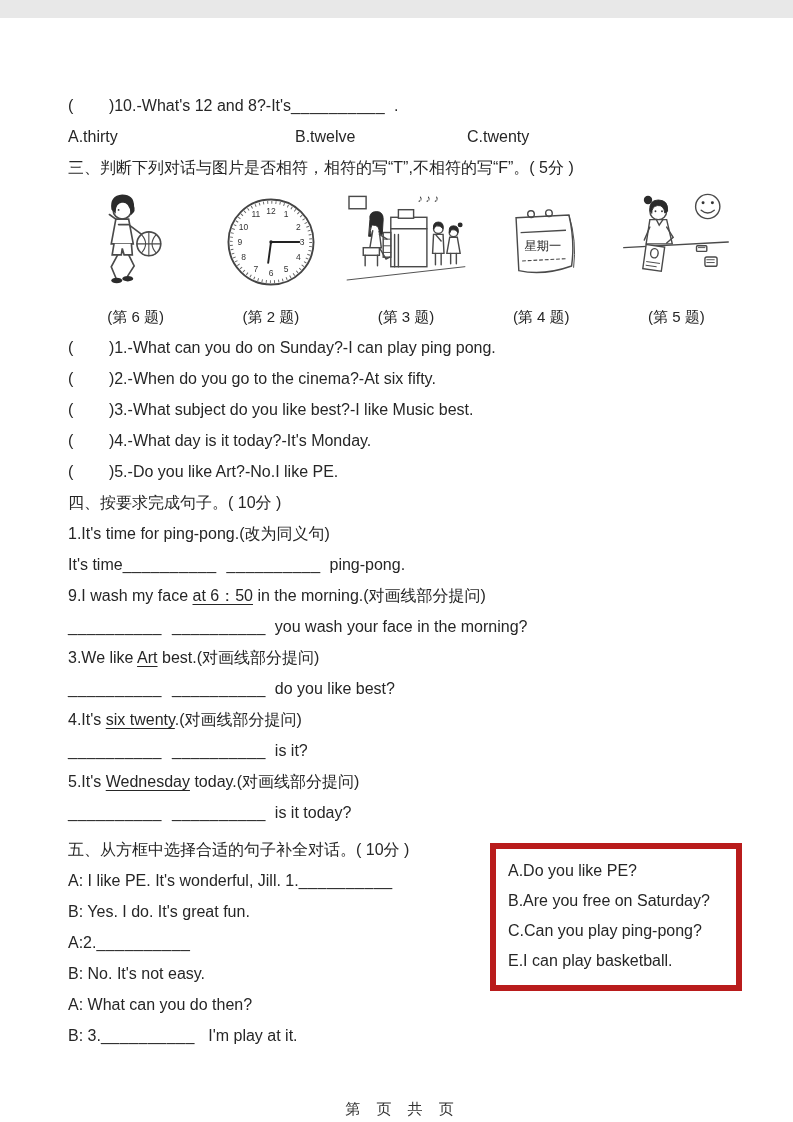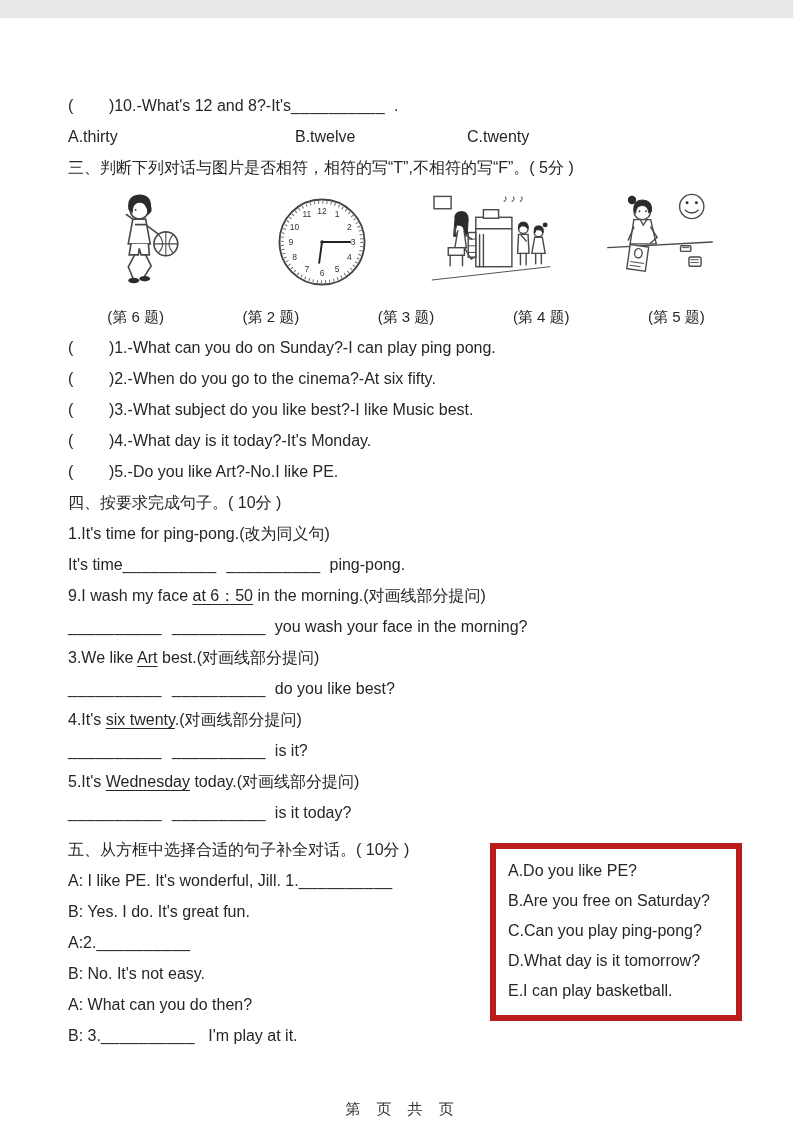--- a/index.html
+++ b/index.html
@@ -121,20 +121,33 @@
             <path d="M112,50 Q110,43 116,43 Q122,43 121,50 Q118,46 114,47 Z" fill="#2b2b2b" stroke="#2b2b2b" stroke-width="1"></path>
             <circle cx="123" cy="42" r="2.6" fill="#2b2b2b" stroke="none"></circle>
             <path d="M112,55 L109,72 L123,72 L120,55 Z" fill="#fff"></path>
             <path d="M113,72 V83 M119,72 V83"></path>
             <path d="M4,100 L128,86" stroke-width="1"></path>
           </g>
           <text x="78" y="18" font-size="11" fill="#3a3a3a">♪ ♪ ♪</text>
         </svg>
       </div>
 
+      <div class="pic">
+        <svg width="104" height="104" viewBox="0 0 110 110">
+          <g stroke="#4a4a4a" fill="none" stroke-width="1.5" transform="rotate(-3 55 55)">
+            <path d="M30,28 L86,28 Q91,56 86,82 Q56,91 30,84 Z" fill="#fff"></path>
+            <path d="M86,28 Q93,56 88,84" stroke-width="1"></path>
+            <circle cx="46" cy="25" r="3.5"></circle>
+            <circle cx="65" cy="25" r="3.5"></circle>
+            <path d="M34,44 H82"></path>
+            <path d="M34,74 H80" stroke-dasharray="4 2" stroke-width="1.2"></path>
+          </g>
+          <text x="57" y="63" font-size="13" fill="#2e2e2e" text-anchor="middle">星期一</text>
+        </svg>
+      </div>
 
       <div class="pic">
         <svg width="112" height="112" viewBox="0 0 120 120">
           <g stroke="#4a4a4a" fill="none" stroke-width="1.5" stroke-linecap="round">
             <circle cx="94" cy="22" r="13" fill="#fff"></circle>
             <circle cx="89" cy="18" r="1.6" fill="#333" stroke="none"></circle>
             <circle cx="99" cy="18" r="1.6" fill="#333" stroke="none"></circle>
             <path d="M87,26 Q94,32 101,26"></path>
             <path d="M4,66 L116,60"></path>
             <circle cx="41" cy="27" r="9" fill="#fff"></circle>
@@ -202,18 +215,17 @@
         <p class="line"><span>B: 3.</span><span class="blank">__________</span><span>   I'm play at it.</span></p>
       </div>
     </div>
 
   </div>
 
   <div class="choice-box">
     <p>A.Do you like PE?</p>
     <p>B.Are you free on Saturday?</p>
     <p>C.Can you play ping-pong?</p>
-    <p>D.What day is it tomorrow?</p>
     <p>E.I can play basketball.</p>
   </div>
 
   <div class="footer">第 页 共 页</div>
 </div>
 
 </body></html>

